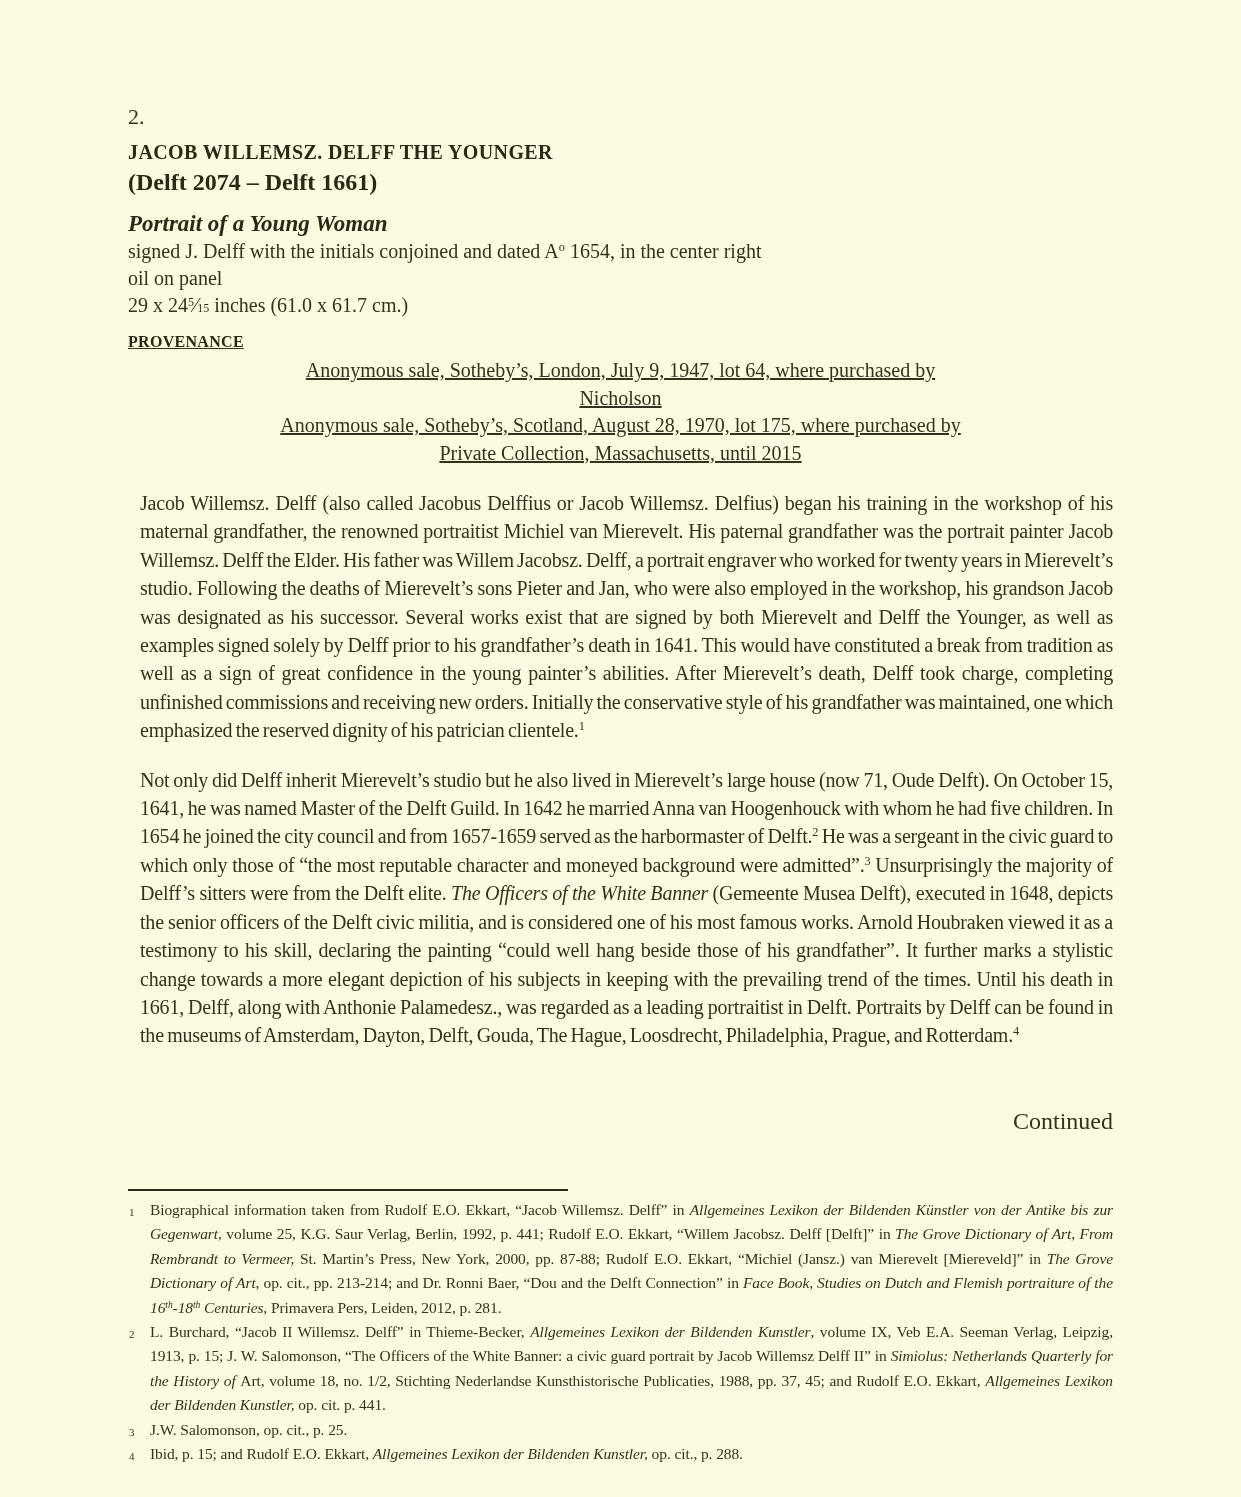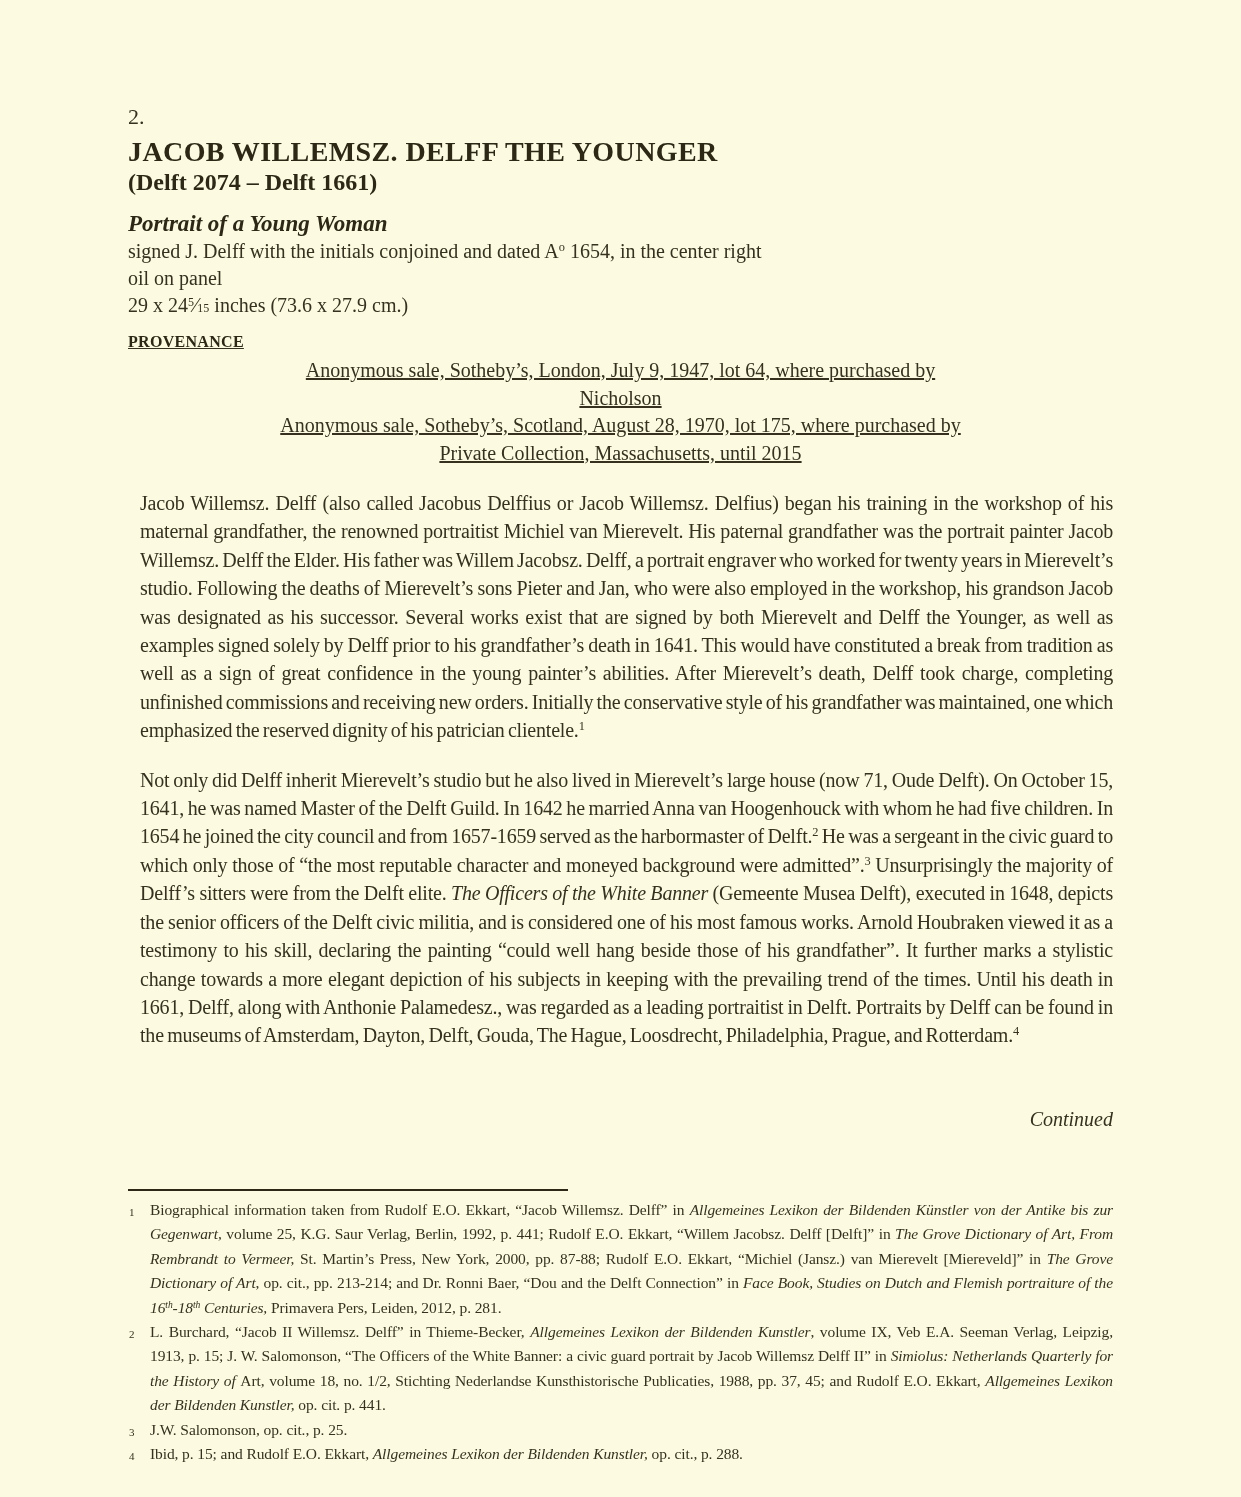--- a/index.html
+++ b/index.html
@@ -7,36 +7,36 @@
     position:relative;
     width:1241px;height:1497px;
     background:#fcfbe1;
     color:#35311e;
     font-family:"Liberation Serif", serif;
     overflow:hidden;
   }
   .abs{position:absolute;left:128px;width:985px;}
   
   .cat-num{font-size:22px;line-height:26px;margin-bottom:7px;}
-  .artist-name{font-size:28px;line-height:30px;font-weight:bold;letter-spacing:0.4px;color:#2c2815;margin:0;}
+  .artist-name{font-size:20px;line-height:30px;font-weight:bold;letter-spacing:0.4px;color:#2c2815;margin:0;}
   .artist-dates{font-size:24px;line-height:31px;font-weight:bold;color:#2c2815;margin:0;}
   
   .art-title{font-size:23px;line-height:28px;font-weight:bold;font-style:italic;color:#2c2815;}
   .detail-line{font-size:20px;line-height:27px;}
   
   .prov-head{font-size:16px;line-height:21px;font-weight:bold;letter-spacing:0.3px;color:#2c2815;margin-bottom:5px;}
   .prov-line{font-size:20px;line-height:27.5px;text-align:center;}
   
   .essay p{
     font-size:20px;line-height:28.4px;
     letter-spacing:-0.2px;word-spacing:-1.5px;
     text-align:justify;
     margin:0 0 21px 12px;
   }
-  .continued{position:absolute;right:128px;top:1108px;font-size:20px;font-style:italic;}
+  .continued{position:absolute;right:128px;top:1108px;font-size:24px;}
   
   .footnotes{position:absolute;left:128px;top:1189px;width:985px;}
   .fn-rule{width:440px;border-top:2px solid #2c2815;margin-bottom:7px;}
   .fn{position:relative;padding-left:22px;font-size:15.5px;line-height:24.4px;letter-spacing:-0.1px;text-align:justify;}
   .fn-marker{position:absolute;left:1px;top:2px;font-size:11px;}
   
   .i{font-style:italic;}
   .sup{font-size:62%;vertical-align:0.55em;line-height:0;}
   .isup{font-style:italic;font-size:62%;vertical-align:0.55em;line-height:0;}
   .fnum{font-size:60%;vertical-align:0.5em;line-height:0;}
@@ -50,21 +50,21 @@
   <header class="abs" style="top:104px;">
     <div class="cat-num">2.</div>
     <h1 class="artist-name">JACOB WILLEMSZ. DELFF THE YOUNGER</h1>
     <h2 class="artist-dates">(Delft 2074 – Delft 1661)</h2>
   </header>
 
   <section class="abs" style="top:210px;">
     <div class="art-title">Portrait of a Young Woman</div>
     <div class="detail-line"><span>signed J. Delff with the initials conjoined and dated A</span><span class="sup">o</span><span> 1654, in the center right</span></div>
     <div class="detail-line">oil on panel</div>
-    <div class="detail-line"><span>29 x 24</span><span class="fnum">5</span><span>⁄</span><span class="fden">15</span><span> inches (73.6 x 27.9 cm.)</span></div>
+    <div class="detail-line"><span>29 x 24</span><span class="fnum">5</span><span>⁄</span><span class="fden">15</span><span> inches (61.0 x 61.7 cm.)</span></div>
   </section>
 
   <section class="abs" style="top:331px;text-decoration:underline;">
     <div class="prov-head">PROVENANCE</div>
     <div class="prov-line">Anonymous sale, Sotheby’s, London, July 9, 1947, lot 64, where purchased by</div>
     <div class="prov-line">Nicholson</div>
     <div class="prov-line">Anonymous sale, Sotheby’s, Scotland, August 28, 1970, lot 175, where purchased by</div>
     <div class="prov-line">Private Collection, Massachusetts, until 2015</div>
   </section>
 

